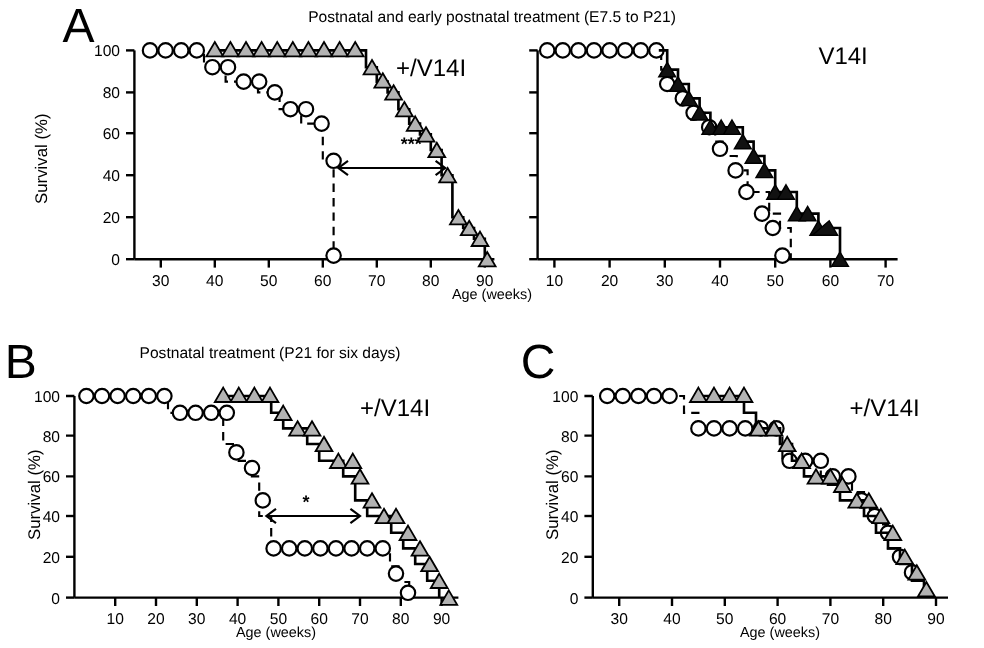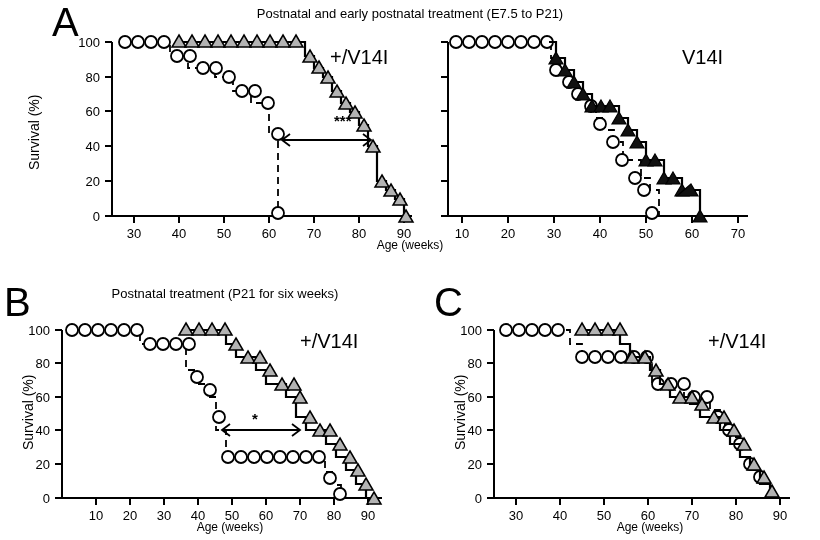--- a/index.html
+++ b/index.html
@@ -69,21 +69,21 @@
   <div class="panel-letter" style="left:52px; top:2px;">A</div>
 
   <div class="panel-title" style="left:110px; top:6px; width:600px;">Postnatal and early postnatal treatment (E7.5 to P21)</div>
 
   <div class="axis-label-y" style="left:26px; top:170px;">Survival (%)</div>
 
   <div class="axis-label-x" style="left:330px; top:238px; width:160px;">Age (weeks)</div>
 
   <div class="series-label" style="left:330px; top:46px;">+/V14I</div>
 
-  <div class="series-label" style="left:682px; top:46px;">V14I</div>
+  <div class="series-label" style="left:682px; top:36px;">V14I</div>
 
   <div class="sig-label" style="left:334px; top:112px;">***</div>
 
   <svg class="plot-svg" width="820" height="260" viewBox="0 0 820 260">
 
     <g stroke="#000" stroke-width="2" fill="none">
       <line x1="112" y1="42" x2="112" y2="216"></line>
       <line x1="112" y1="216" x2="412" y2="216"></line>
     </g>
 
@@ -248,21 +248,21 @@
       <polygon points="691,184 698,196 677,196"></polygon>
       <polygon points="700,210 707,222 693,222"></polygon>
     </g>
   </svg>
 </div>
 
 <div class="panel" style="left:0px; top:272px; width:430px; height:268px;">
 
   <div class="panel-letter" style="left:4px; top:10px;">B</div>
 
-  <div class="panel-title" style="left:50px; top:14px; width:350px;">Postnatal treatment (P21 for six weeks)</div>
+  <div class="panel-title" style="left:50px; top:14px; width:350px;">Postnatal treatment (P21 for six days)</div>
 
   <div class="axis-label-y" style="left:20px; top:178px;">Survival (%)</div>
 
   <div class="axis-label-x" style="left:150px; top:248px; width:160px;">Age (weeks)</div>
 
   <div class="series-label" style="left:300px; top:58px;">+/V14I</div>
 
   <div class="sig-label" style="left:252px; top:138px;">*</div>
 
   <svg class="plot-svg" width="430" height="268" viewBox="0 0 430 268">

